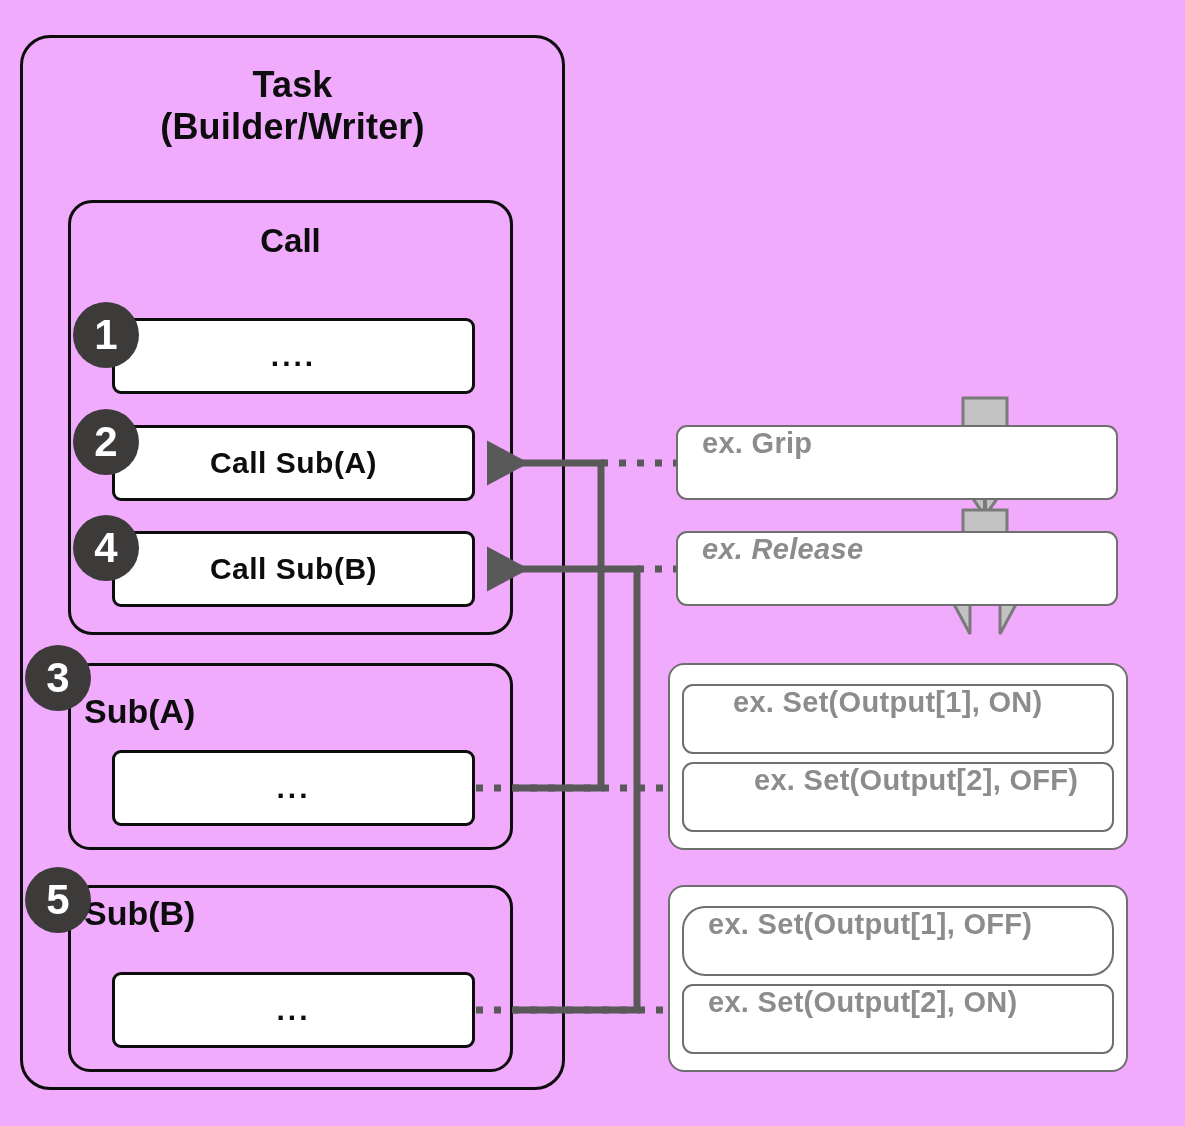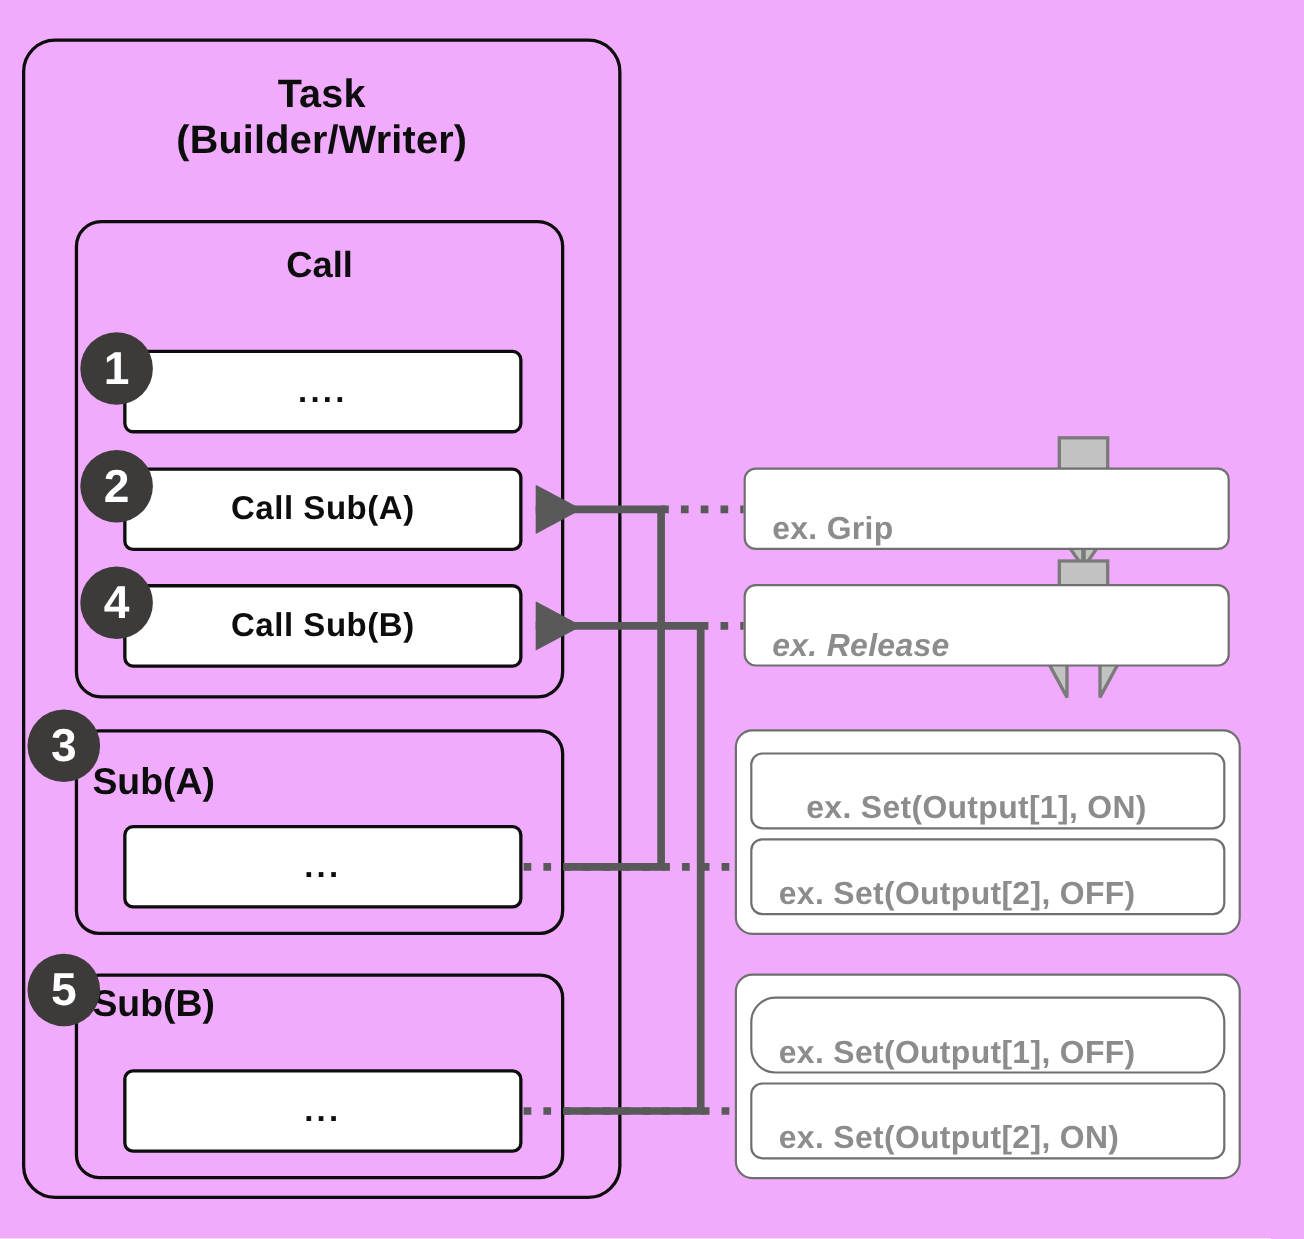--- a/index.html
+++ b/index.html
@@ -102,21 +102,21 @@
   }
 
   
   .ex-card {
     position: absolute;
     box-sizing: border-box;
     border: 2.5px solid #6f6f6f;
     border-radius: 11px;
     background: #ffffff;
     display: flex;
-    align-items: flex-end;
+    align-items: flex-start;
     z-index: 20;
   }
   .ex-card .ex-text {
     color: #8c8c8c;
     font-weight: bold;
     font-size: 29px;
     padding-left: 24px;
     letter-spacing: .3px;
     z-index: 3;
     position: relative;
@@ -242,21 +242,21 @@
       <path d="M 17 74 L 45 126 L 45 74 Z" fill="#c2c2c2" stroke="#7a7a7a" stroke-width="3"></path>
 
       <path d="M 103 74 L 75 126 L 75 74 Z" fill="#c2c2c2" stroke="#7a7a7a" stroke-width="3"></path>
     </svg>
   </div>
 
   <div class="ex-group" style="left:668px; top:663px; width:460px; height:187px;"></div>
   <div class="ex-card" style="left:682px; top:684px; width:432px; height:70px;padding-left:25px;">
     <span class="ex-text">ex. Set(Output[1], ON)</span>
   </div>
-  <div class="ex-card" style="left:682px; top:762px; width:432px; height:70px;">
+  <div class="ex-card" style="left:682px; top:762px; width:432px; height:70px;padding-left:46px;">
     <span class="ex-text">ex. Set(Output[2], OFF)</span>
   </div>
 
   <div class="ex-group" style="left:668px; top:885px; width:460px; height:187px;"></div>
   <div class="ex-card" style="left:682px; top:906px; width:432px; height:70px;border-radius:23px;">
     <span class="ex-text">ex. Set(Output[1], OFF)</span>
   </div>
   <div class="ex-card" style="left:682px; top:984px; width:432px; height:70px;">
     <span class="ex-text">ex. Set(Output[2], ON)</span>
   </div>

